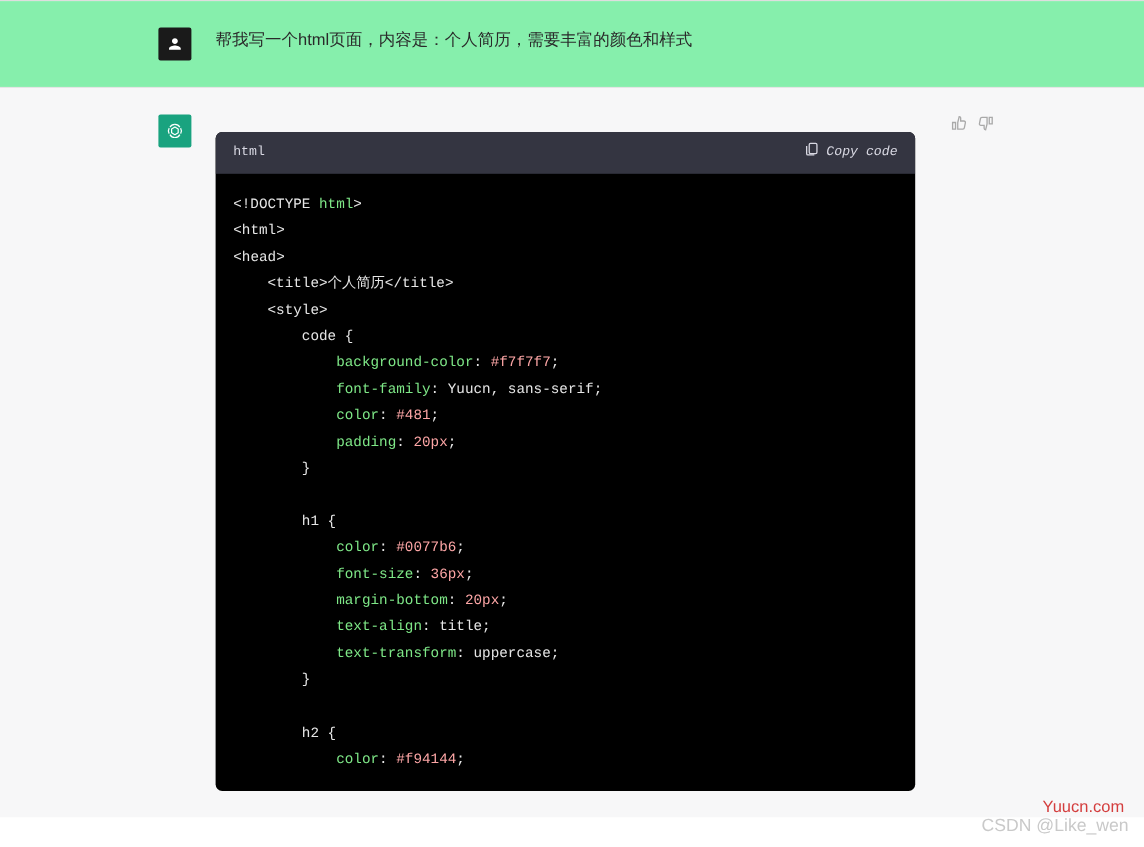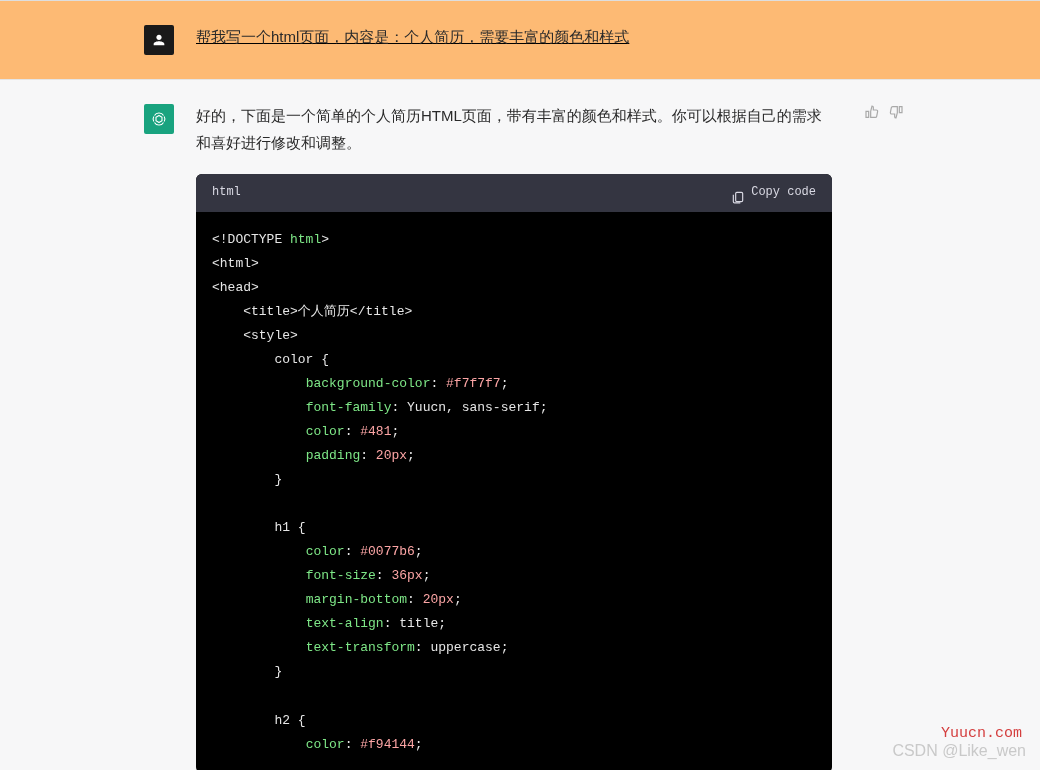--- a/index.html
+++ b/index.html
@@ -18,23 +18,22 @@
   }
   .msg-inner {
     max-width: 760px;
     margin: 0 auto;
     display: flex;
     gap: 22px;
     width: 100%;
     padding: 0 0 0 8px;
   }
   .user-row {
-    background: #fdba74;
+    background: #86efac;
     border-bottom: 1px solid #e5e5e5;
-    text-decoration: underline;
   }
   .assistant-row {
     background: #f7f7f8;
   }
   .avatar {
     width: 30px;
     height: 30px;
     flex: 0 0 30px;
     border-radius: 2px;
     display: flex;
@@ -85,24 +84,25 @@
     background: #343541;
     color: #d9d9e3;
     display: flex;
     justify-content: space-between;
     align-items: center;
     padding: 8px 16px;
     font-size: 12px;
   }
   .copy-btn {
     display: flex;
-    align-items: flex-end;
+    align-items: flex-start;
     gap: 6px;
     cursor: pointer;
     color: #d9d9e3;
+    font-style: italic;
   }
   .copy-btn svg {
     width: 14px;
     height: 14px;
   }
   .code-body {
     padding: 16px;
     font-size: 13px;
     line-height: 1.85;
     color: #fff;
@@ -111,21 +111,21 @@
   }
   .c-prop { color: #7ee787; }
   .c-val { color: #fca5a5; }
   .c-white { color: #e6e6e6; }
   .watermark1 {
     position: absolute;
     right: 18px;
     bottom: 28px;
     color: #d43e3e;
     font-size: 15px;
-    font-family: Liberation Mono, monospace;
+    font-family: Liberation Sans, sans-serif;
     text-align: center;
   }
   .watermark2 {
     position: absolute;
     right: 14px;
     bottom: 10px;
     color: #c9c9c9;
     font-size: 16px;
     font-family: Arial, sans-serif;
   }
@@ -159,39 +159,38 @@
           <path d="M30.4 15 a10 10 0 0 1 0 10"></path>
           <path d="M29 26.8 a10 10 0 0 1 -9 5.2"></path>
           <path d="M20 32 a10 10 0 0 1 -9 -5.2"></path>
           <path d="M9.6 25 a10 10 0 0 1 0 -10"></path>
           <path d="M11 13.2 a10 10 0 0 1 9 -5.2"></path>
           <polygon points="20,13 26,16.5 26,23.5 20,27 14,23.5 14,16.5"></polygon>
         </g>
       </svg>
     </div>
     <div class="msg-content" style="min-width:0;">
-      <div>好的，下面是一个简单的个人简历HTML页面，带有丰富的颜色和样式。你可以根据自己的需求和喜好进行修改和调整。</div>
 
       <div class="code-block">
         <div class="code-header">
           <span>html</span>
           <span class="copy-btn">
             <svg viewBox="0 0 24 24" fill="none" stroke="currentColor" stroke-width="2">
               <rect x="8" y="4" width="12" height="16" rx="2"></rect>
               <path d="M4 8v12a2 2 0 0 0 2 2h10"></path>
             </svg>
             <span>Copy code</span>
           </span>
         </div>
         <div class="code-body"><span class="c-white">&lt;!</span><span class="c-white">DOCTYPE</span><span class="c-prop"> html</span><span class="c-white">&gt;</span>
 <span class="c-white">&lt;</span><span class="c-white">html</span><span class="c-white">&gt;</span>
 <span class="c-white">&lt;</span><span class="c-white">head</span><span class="c-white">&gt;</span>
 <span class="c-white">    &lt;</span><span class="c-white">title</span><span class="c-white">&gt;</span><span class="c-white">个人简历</span><span class="c-white">&lt;/</span><span class="c-white">title</span><span class="c-white">&gt;</span>
 <span class="c-white">    &lt;</span><span class="c-white">style</span><span class="c-white">&gt;</span>
-<span class="c-white">        color {</span>
+<span class="c-white">        code {</span>
 <span>            </span><span class="c-prop">background-color</span><span class="c-white">: </span><span class="c-val">#f7f7f7</span><span class="c-white">;</span>
 <span>            </span><span class="c-prop">font-family</span><span class="c-white">: Yuucn, sans-serif;</span>
 <span>            </span><span class="c-prop">color</span><span class="c-white">: </span><span class="c-val">#481</span><span class="c-white">;</span>
 <span>            </span><span class="c-prop">padding</span><span class="c-white">: </span><span class="c-val">20px</span><span class="c-white">;</span>
 <span class="c-white">        }</span>
 <span></span>
 <span class="c-white">        h1 {</span>
 <span>            </span><span class="c-prop">color</span><span class="c-white">: </span><span class="c-val">#0077b6</span><span class="c-white">;</span>
 <span>            </span><span class="c-prop">font-size</span><span class="c-white">: </span><span class="c-val">36px</span><span class="c-white">;</span>
 <span>            </span><span class="c-prop">margin-bottom</span><span class="c-white">: </span><span class="c-val">20px</span><span class="c-white">;</span>

